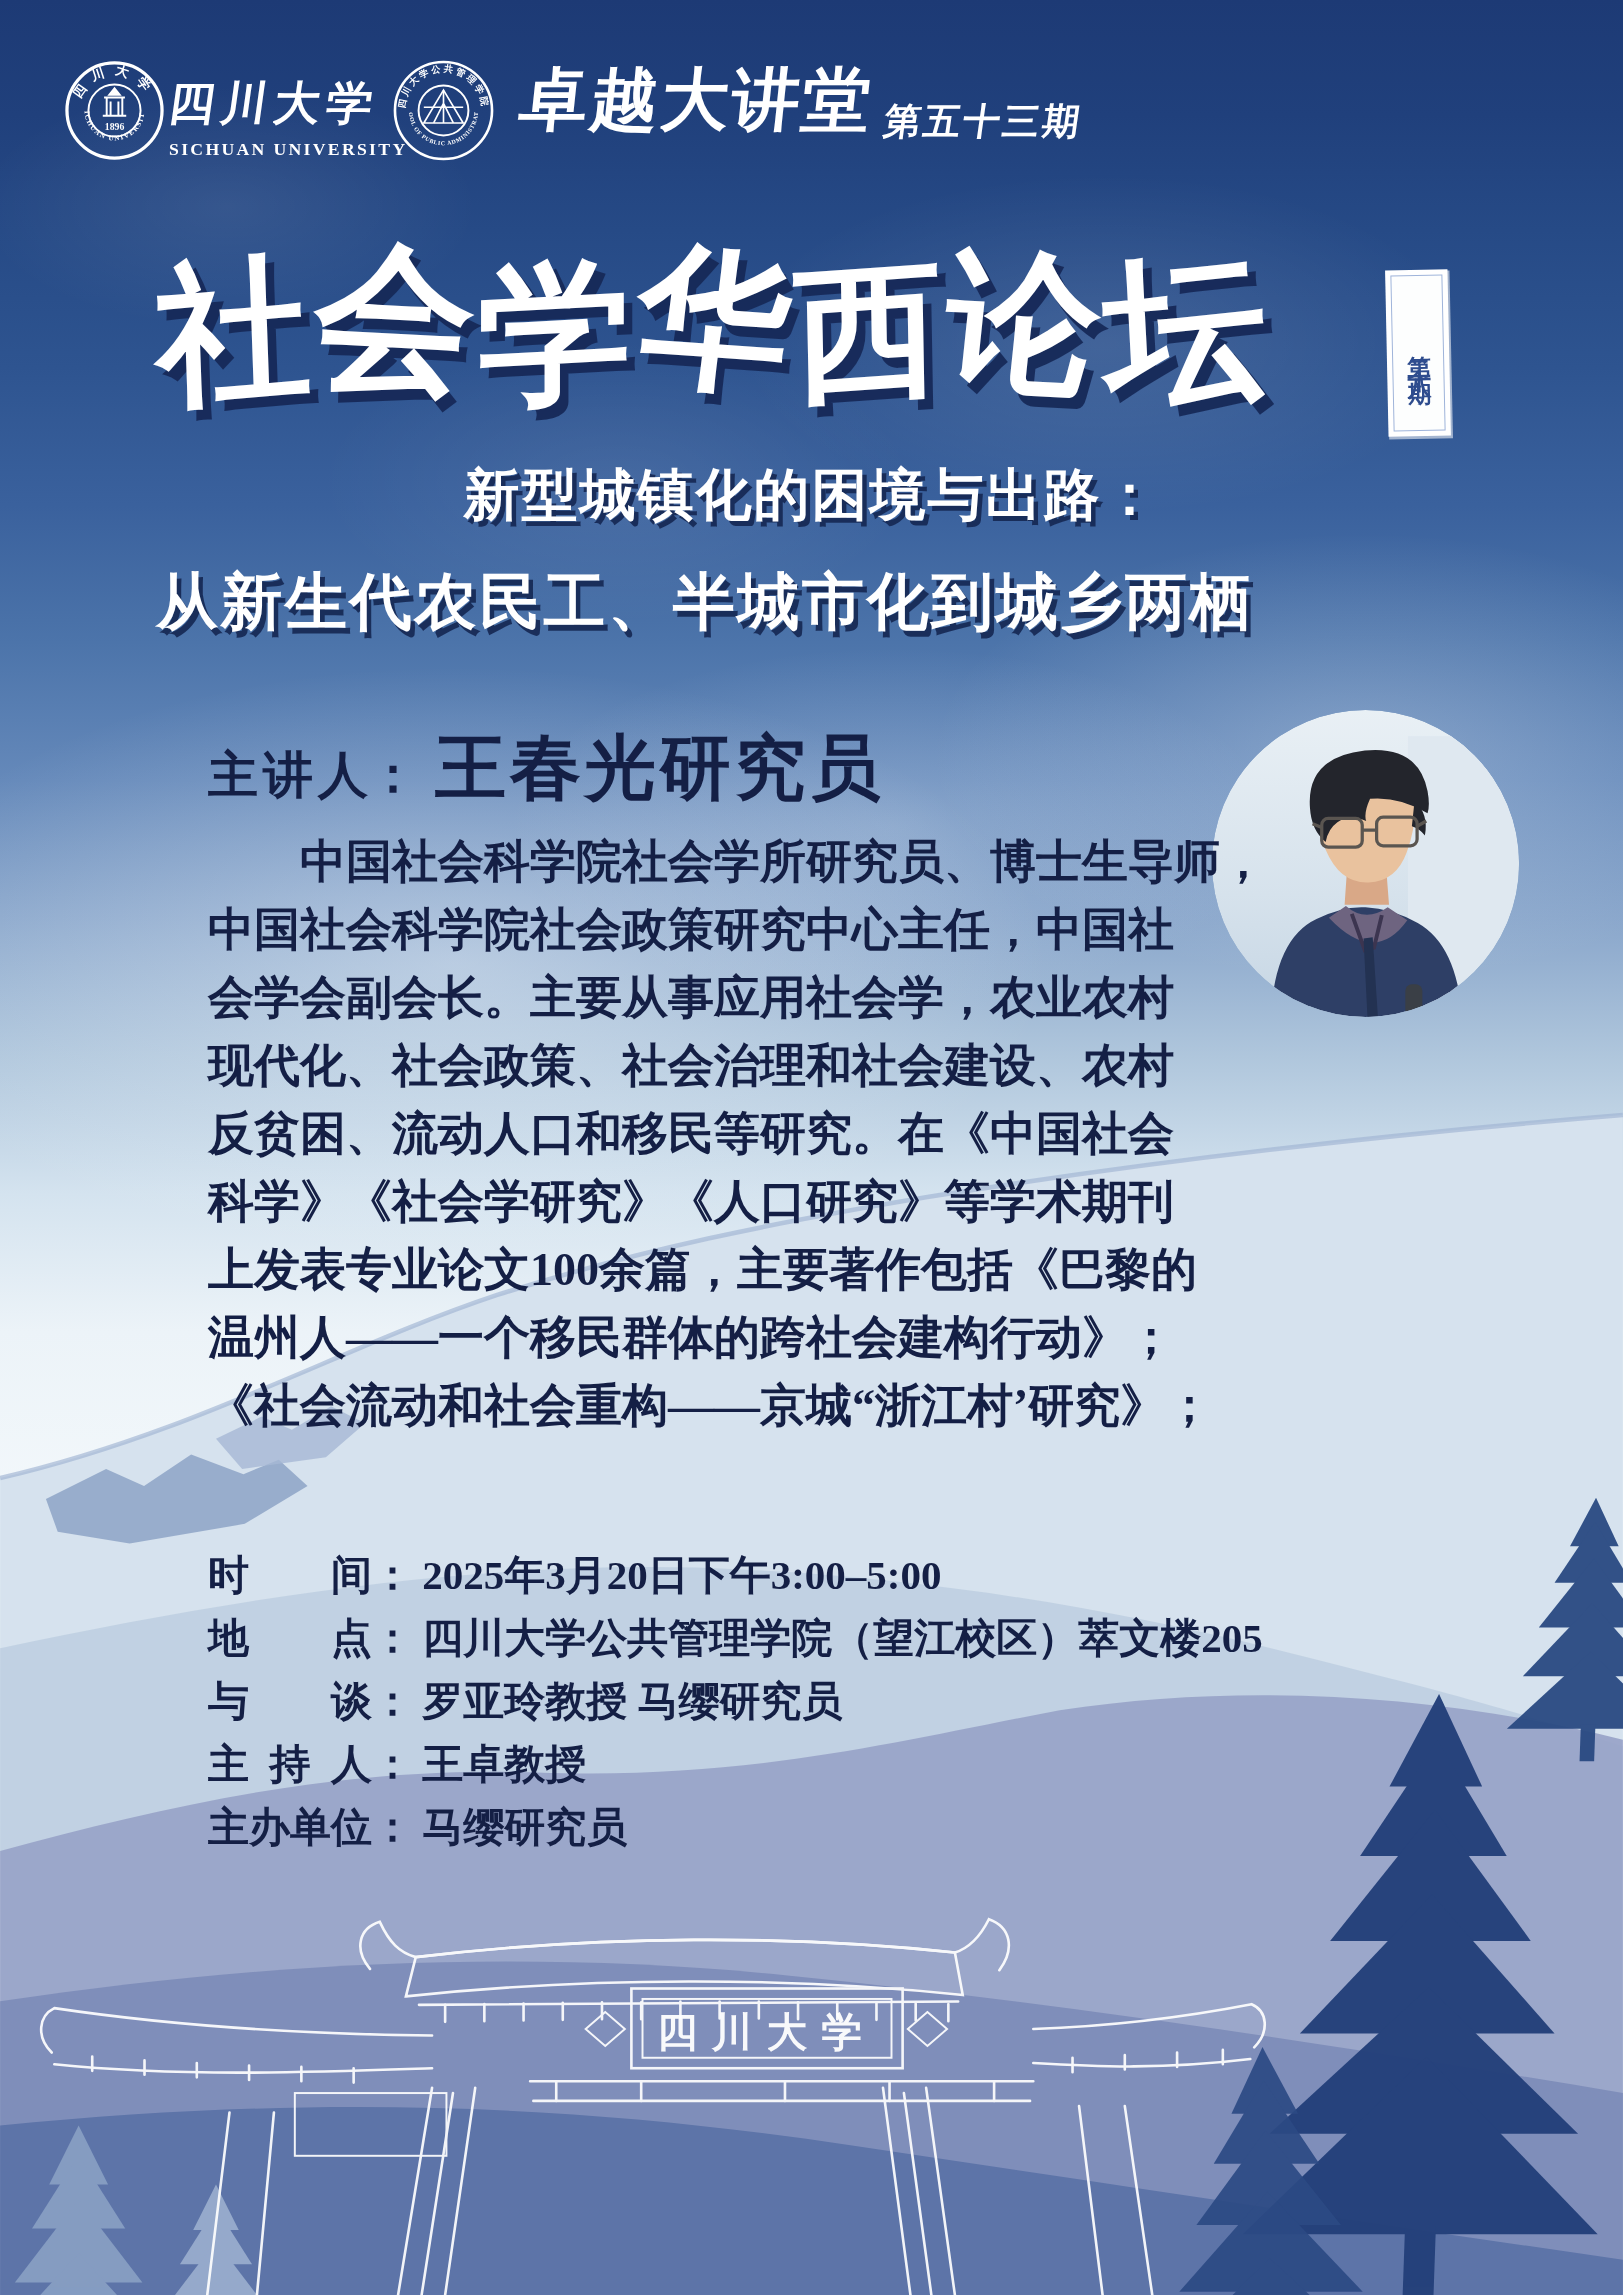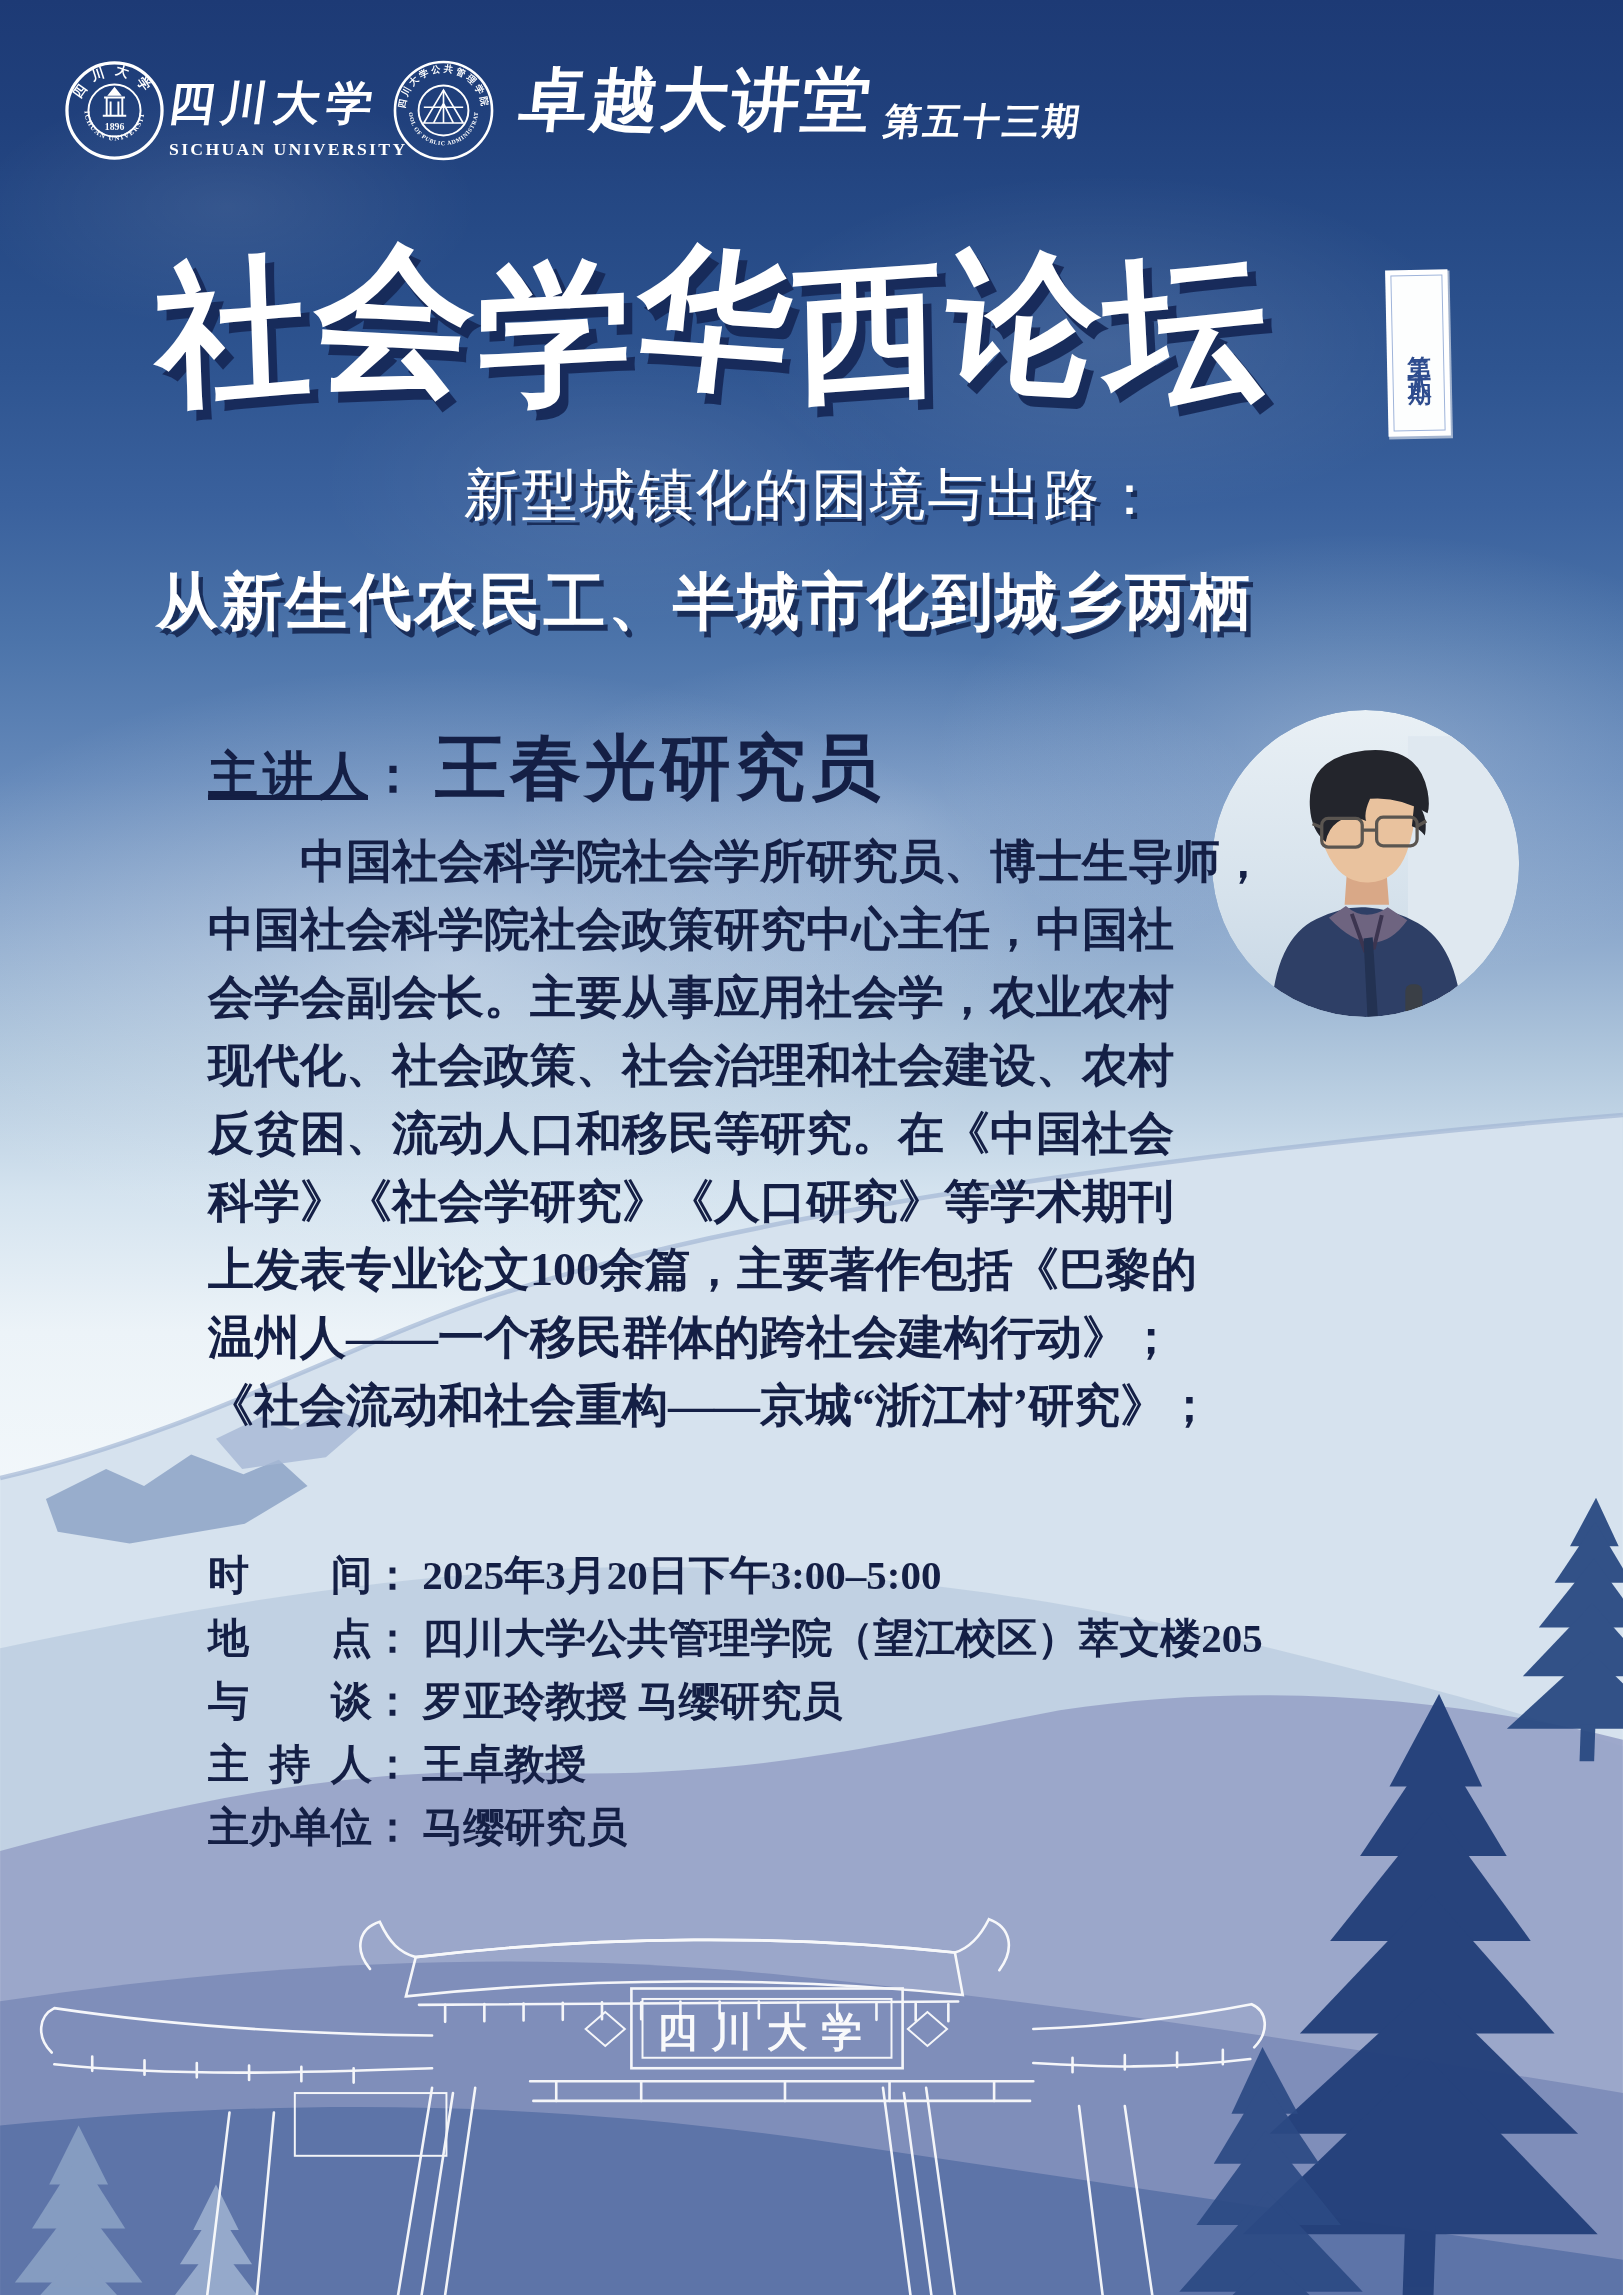--- a/index.html
+++ b/index.html
@@ -49,31 +49,31 @@
   .issue-seal{
     position:absolute;left:1392px;top:275px;width:50px;height:154px;
     background:#fdfefe;border:1.3px solid #9fb4da;box-shadow:0 0 0 5.2px #fff, 1.3px 2px 0 5.9px rgba(255,255,255,.55);
     display:flex;align-items:center;justify-content:center;transform:rotate(-1.2deg);
   }
   .issue-seal span{
     writing-mode:vertical-rl;color:#2e4c8e;font-size:23.6px;font-weight:600;letter-spacing:6.5px;line-height:1;
   }
 
   .topic1{position:absolute;left:0;top:458px;width:1623px;text-align:center;color:#fff;
-    font-size:56px;font-weight:400;letter-spacing:2px;
+    font-size:56px;font-weight:700;letter-spacing:2px;
     font-family:"Liberation Sans","DejaVu Sans",sans-serif;
     text-shadow:4.6px 5.2px 0 rgba(22,40,84,.92);white-space:nowrap;}
   .topic2{position:absolute;left:0;top:560px;width:1410px;text-align:center;color:#fff;
     font-size:62px;font-weight:900;letter-spacing:2.6px;
     font-family:"Liberation Sans","DejaVu Sans",sans-serif;
     text-shadow:4.6px 5.9px 0 rgba(22,40,84,.92);white-space:nowrap;}
 
   
   .speaker-row{position:absolute;left:208px;top:721px;color:#141f45;white-space:nowrap;}
-  .spk-label{display:inline-block;width:160px;font-size:50px;font-weight:700;text-align:justify;text-align-last:justify;vertical-align:baseline;text-decoration:underline;}
+  .spk-label{display:inline-block;width:160px;font-size:50px;font-weight:700;text-align:justify;text-align-last:justify;vertical-align:baseline;}
   .spk-colon{font-size:50px;font-weight:700;}
   .spk-name{font-size:71px;font-weight:700;letter-spacing:3.9px;margin-left:17px;}
 
   .bio{position:absolute;left:208px;top:828px;width:963px;color:#141f45;
     font-size:46px;font-weight:600;line-height:68px;}
   .bio .bio-line{text-align:justify;text-align-last:justify;white-space:nowrap;}
   .bio .bio-line.first{text-indent:2em;}
   .bio .bio-line.last{text-align-last:left;}
 
   .photo{position:absolute;left:1212px;top:710px;width:307px;height:307px;border-radius:50%;overflow:hidden;}

